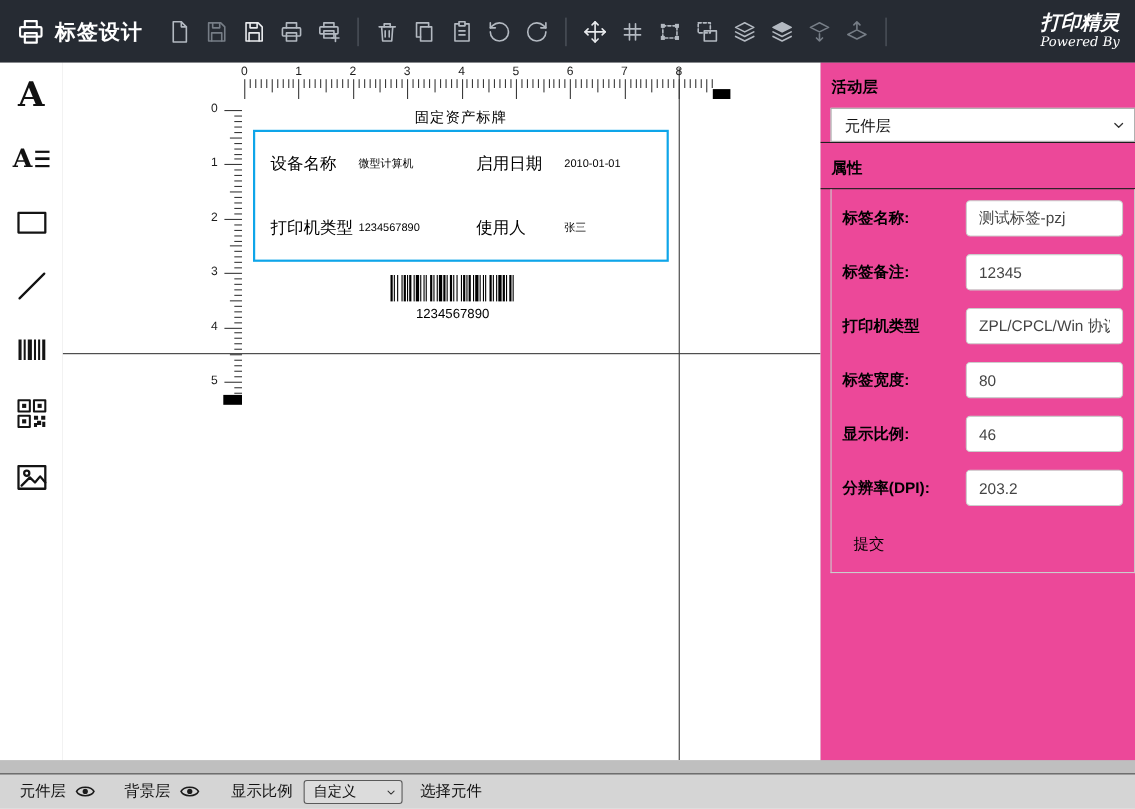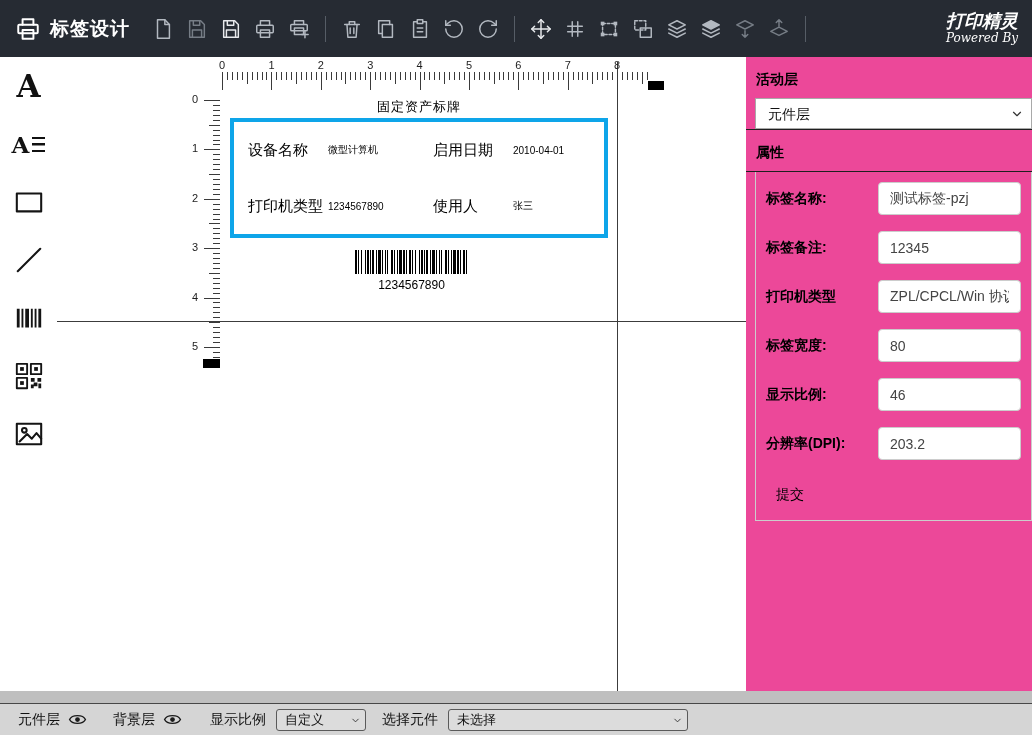--- a/index.html
+++ b/index.html
@@ -48,21 +48,21 @@
   .htick { position:absolute; width:1px; background:#3a3a3a; }
   .vtick { position:absolute; height:1px; background:#3a3a3a; }
   .hruler-num, .vruler-num { position:absolute; font-size:11px; color:#1d1d1d; }
   .vruler-num { width:13px; text-align:right; }
   .h-marker { position:absolute; left:591px; top:24px; width:16px; height:9px; background:#000; }
   .v-marker { position:absolute; left:146px; top:302px; width:17px; height:9px; background:#000; }
   .vline { position:absolute; left:560px; top:5px; width:1px; height:629px; background:#3c3c3c; }
   .hline { position:absolute; left:0; top:264px; width:689px; height:1px; background:#3c3c3c; }
 
   .paper-title { position:absolute; left:173px; top:41px; width:378px; text-align:center; font-size:13px; color:#000; letter-spacing:1px; cursor:move; }
-  .field-box { position:absolute; left:173px; top:61px; width:378px; height:120px; border:4px solid #0ea5e9;
+  .field-box { position:absolute; left:173px; top:61px; width:378px; height:120px; border:2px solid #0ea5e9;
                display:grid; grid-template-columns:1fr 1fr; grid-template-rows:1fr 1fr; cursor:move; }
   .cell { display:flex; align-items:center; padding-left:14px; overflow:hidden; }
   .f-label { font-size:15px; color:#000; width:80px; flex:none; }
   .f-value { font-size:10px; color:#000; white-space:nowrap; }
   .barcode { position:absolute; left:298px; top:193px; width:113px; height:24px; display:flex; background:#fff; cursor:move; }
   .bc-bar { height:100%; background:#000; flex:none; }
   .bc-gap { height:100%; flex:none; }
   .barcode-text { position:absolute; left:298px; top:221px; width:113px; text-align:center; font-size:12px; color:#000; cursor:move; }
 
   
@@ -376,21 +376,21 @@
 
     <div class="paper-title">固定资产标牌</div>
 
     <div class="field-box">
       <div class="cell">
         <span class="f-label">设备名称</span>
         <span class="f-value">微型计算机</span>
       </div>
       <div class="cell">
         <span class="f-label">启用日期</span>
-        <span class="f-value">2010-04-01</span>
+        <span class="f-value">2010-01-01</span>
       </div>
       <div class="cell">
         <span class="f-label">打印机类型</span>
         <span class="f-value">1234567890</span>
       </div>
       <div class="cell">
         <span class="f-label">使用人</span>
         <span class="f-value">张三</span>
       </div>
     </div>
@@ -695,21 +695,13 @@
   <span class="sel-wrap">
     <select class="sb-select w90">
       <option>自定义</option>
     </select>
     <svg class="chev chev-sm">
         <use href="#i-chev"></use>
       </svg>
   </span>
 
   <span class="sb-label ml16">选择元件</span>
-  <span class="sel-wrap">
-    <select class="sb-select w240">
-      <option>未选择</option>
-    </select>
-    <svg class="chev chev-sm">
-        <use href="#i-chev"></use>
-      </svg>
-  </span>
 </div>
 
 </body></html>

